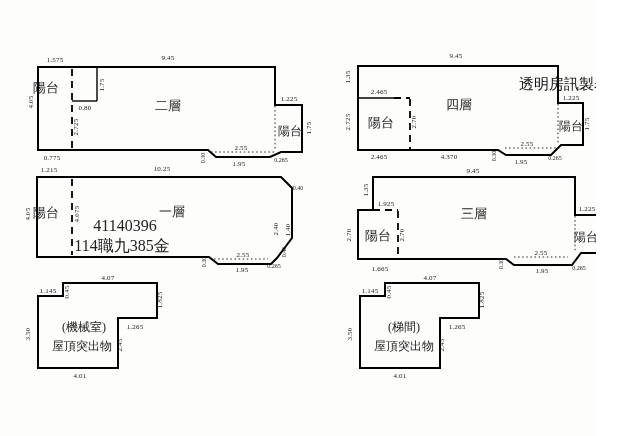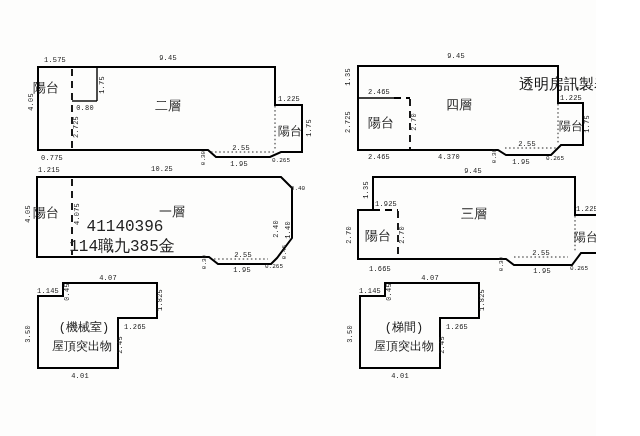--- a/index.html
+++ b/index.html
@@ -1,17 +1,17 @@
 <!DOCTYPE html>
 <html><head>
 <meta charset="utf-8">
 <style>
   html,body{margin:0;padding:0;background:#ffffff;}
   .stage{position:relative;width:596px;height:436px;background:#fdfdfc;overflow:hidden;
-         font-family:Liberation Mono, monospace;color:#111;}
+         font-family:Liberation Serif, serif;color:#111;}
   svg text{fill:#1a1a1a;}
   .dim{font-size:7px;letter-spacing:0.2px;}
   .dim-sm{font-size:6px;}
   .cjk{font-size:13px;}
   .cjk-sm{font-size:12px;}
   .case{font-size:16px;fill:#222;}
   .maker{font-size:15px;fill:#111;}
   .outline{fill:none;stroke:#000;stroke-width:2;stroke-linejoin:miter;}
   .inner{fill:none;stroke:#000;stroke-width:1.4;}
   .dash{fill:none;stroke:#000;stroke-width:1.8;stroke-dasharray:7 5;}

